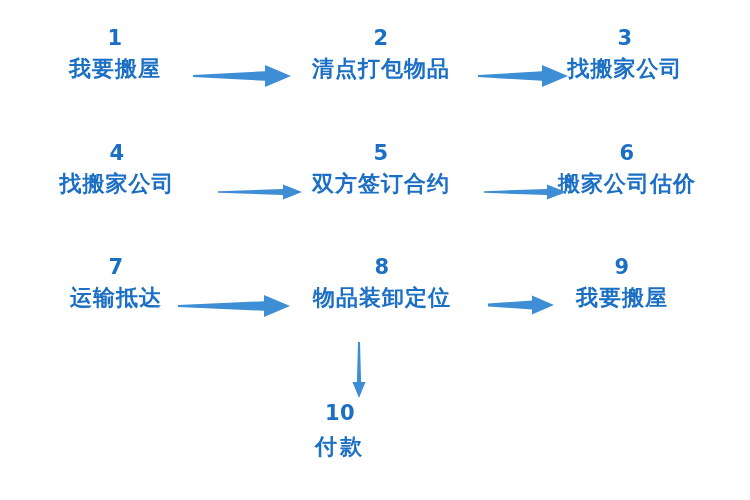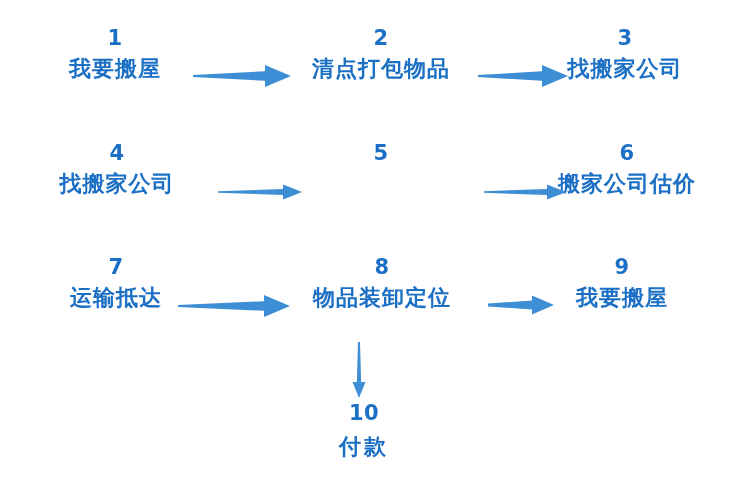--- a/index.html
+++ b/index.html
@@ -74,38 +74,39 @@
     <div class="node" style="left: 625px; top: 28px;">
       <span class="node-num">3</span>
       <span class="node-label">找搬家公司</span>
     </div>
     <div class="node" style="left: 117px; top: 143px;">
       <span class="node-num">4</span>
       <span class="node-label">找搬家公司</span>
     </div>
     <div class="node" style="left: 381px; top: 143px;">
       <span class="node-num">5</span>
+      <span class="node-label">双方签订合约</span>
     </div>
     <div class="node" style="left: 627px; top: 143px;">
       <span class="node-num">6</span>
       <span class="node-label">搬家公司估价</span>
     </div>
     <div class="node" style="left: 116px; top: 257px;">
       <span class="node-num">7</span>
       <span class="node-label">运输抵达</span>
     </div>
     <div class="node" style="left: 382px; top: 257px;">
       <span class="node-num">8</span>
       <span class="node-label">物品装卸定位</span>
     </div>
     <div class="node" style="left: 622px; top: 257px;">
       <span class="node-num">9</span>
       <span class="node-label">我要搬屋</span>
     </div>
-    <div class="node final" style="left: 364px; top: 403px;">
+    <div class="node final" style="left: 340px; top: 403px;">
       <span class="node-num">10</span>
       <span class="node-label">付款</span>
     </div>
     <div class="arrow" style="left: 193px; top: 62px; width: 98px; height: 28px;">
       <svg width="98" height="28" viewBox="0 0 98 28">
         <path fill="#3d8ed4" d="M0,13 L72,9.25 L72,3 L98,14 L72,25 L72,18.75 L0,15 Z"></path>
       </svg>
     </div>
     <div class="arrow" style="left: 478px; top: 62px; width: 90px; height: 28px;">
       <svg width="90" height="28" viewBox="0 0 90 28">

